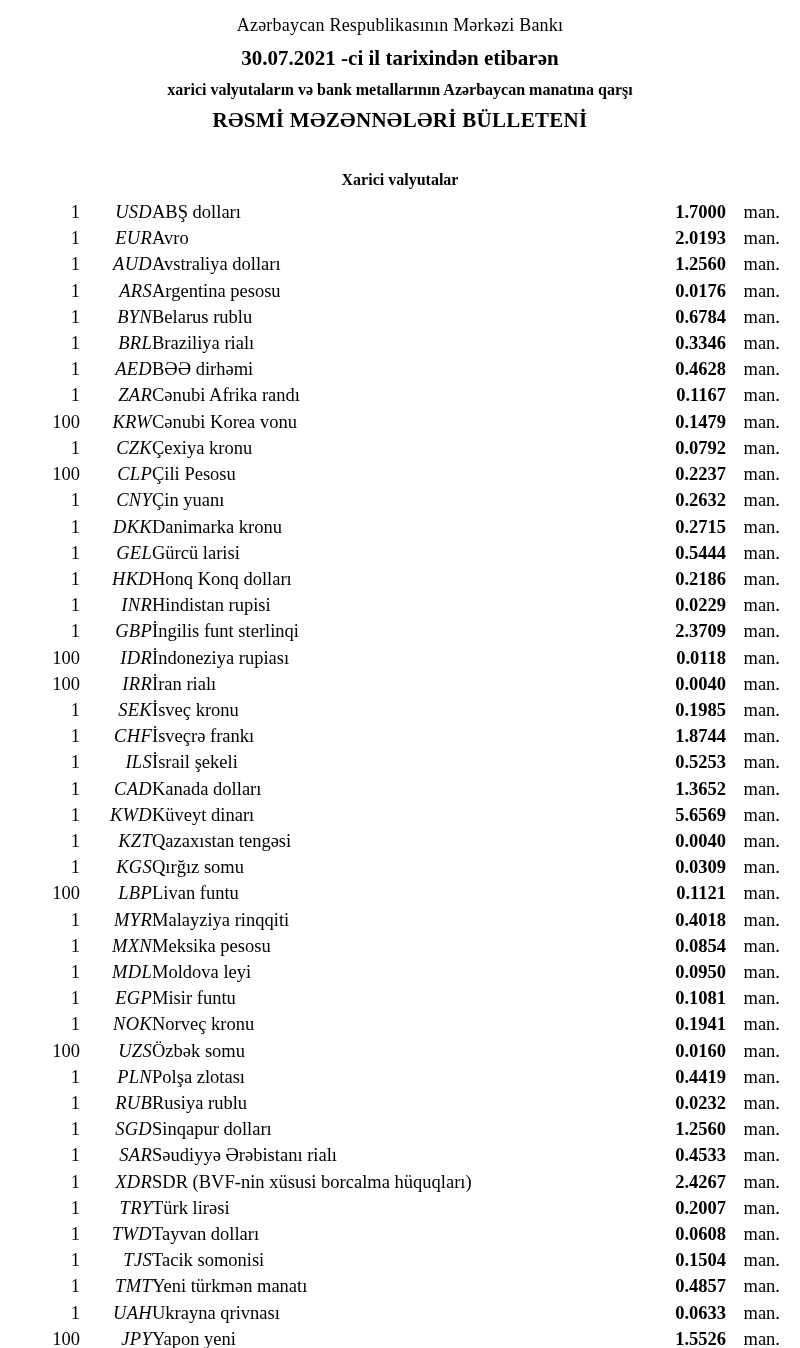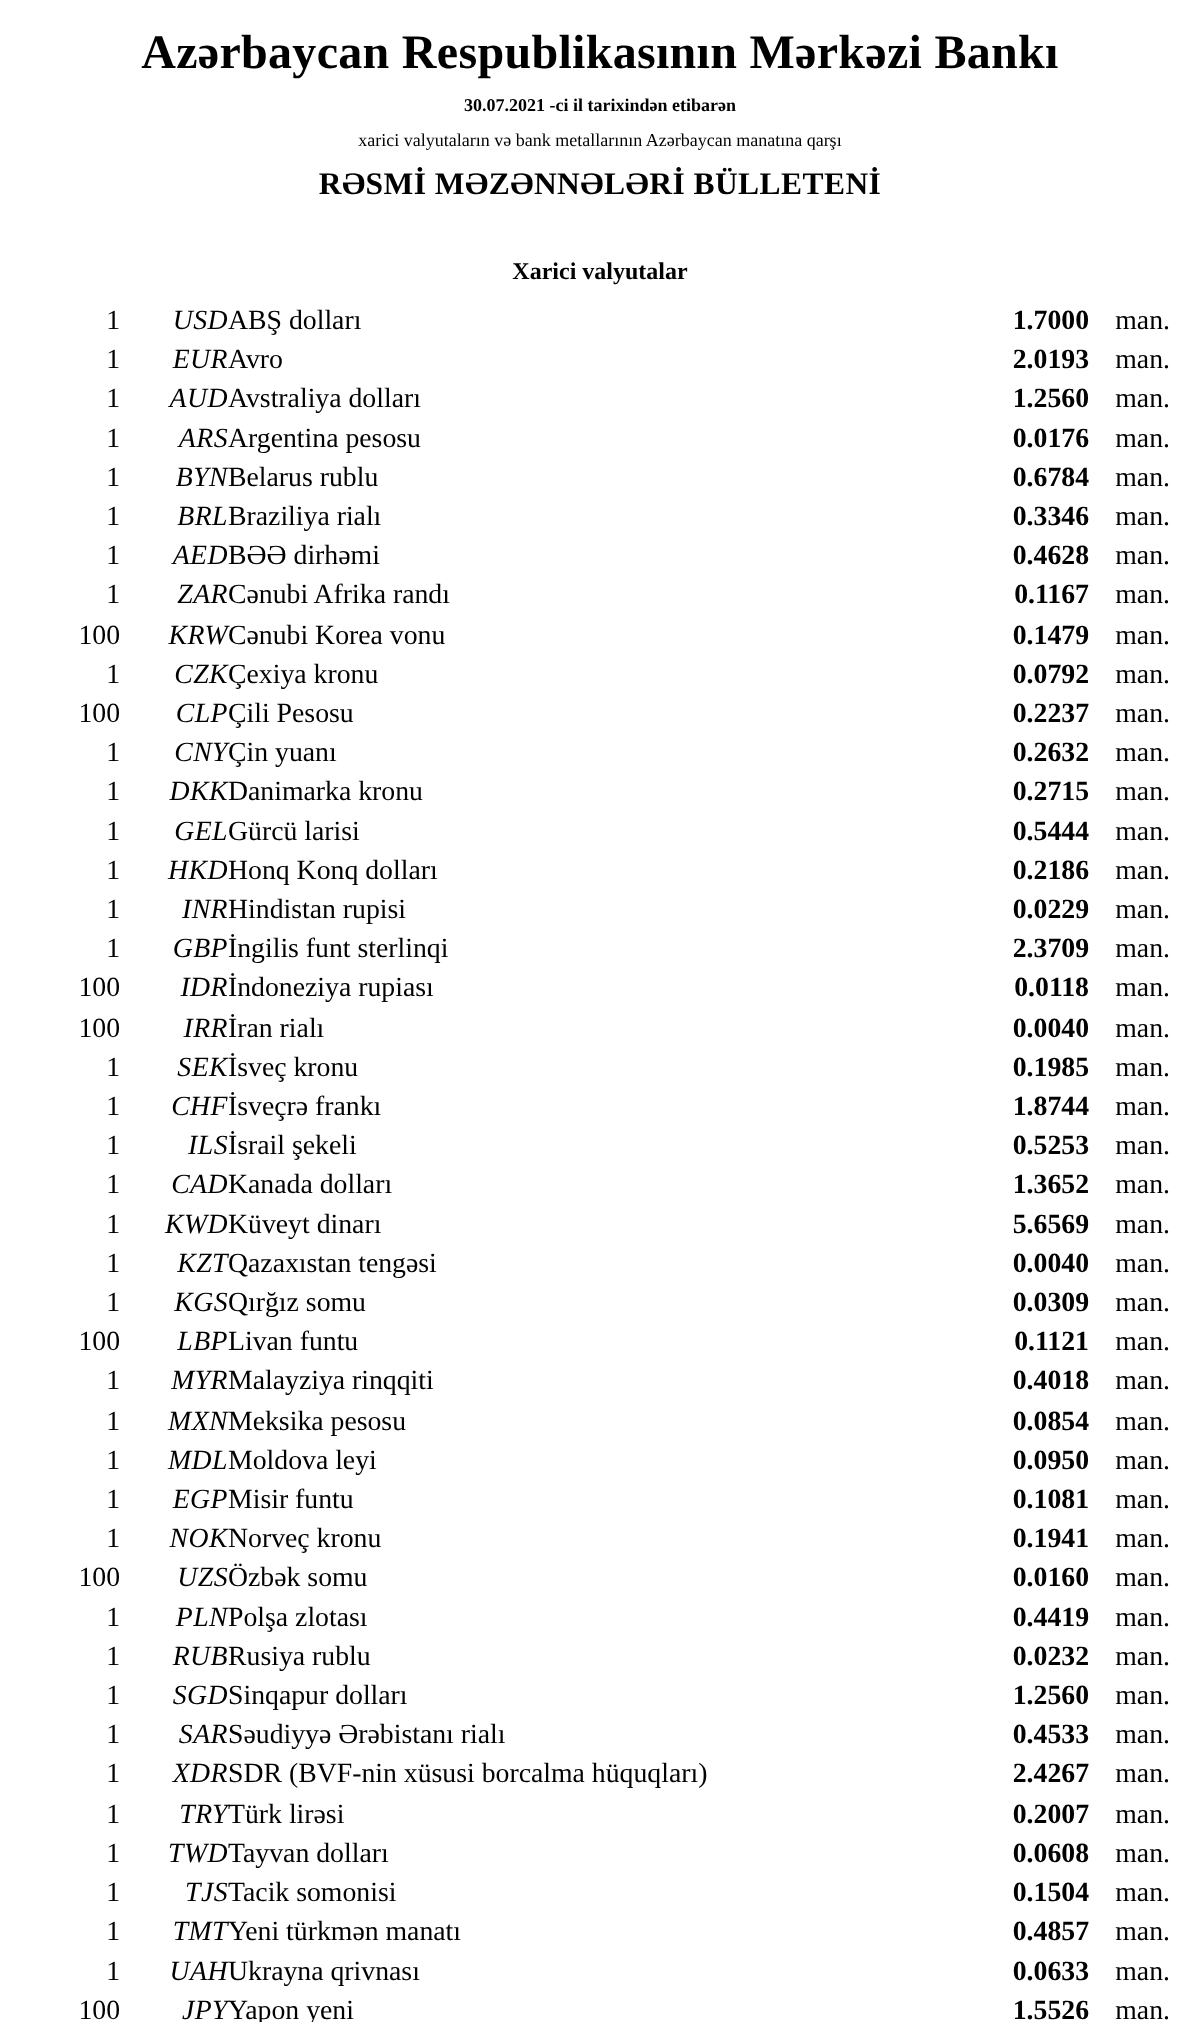--- a/index.html
+++ b/index.html
@@ -19,35 +19,35 @@
     box-sizing: border-box;
     padding: 8px 0 0 0;
     position: relative;
   }
   .header {
     text-align: center;
     margin: 0 auto;
     width: 760px;
   }
   .title-main {
-    font-size: 32px;
-    font-weight: bold;
+    font-size: 18px;
+    font-weight: normal;
     letter-spacing: 0.2px;
     line-height: 1.25;
     margin-top: 6px;
   }
   .title-date {
-    font-size: 12px;
+    font-size: 21px;
     font-weight: bold;
     margin-top: 9px;
     line-height: 1.2;
   }
   .title-sub {
-    font-size: 12px;
-    font-weight: normal;
+    font-size: 16px;
+    font-weight: bold;
     margin-top: 9px;
     line-height: 1.2;
   }
   .title-bulletin {
     font-size: 21px;
     font-weight: bold;
     margin-top: 9px;
     line-height: 1.2;
     letter-spacing: 0.3px;
   }

